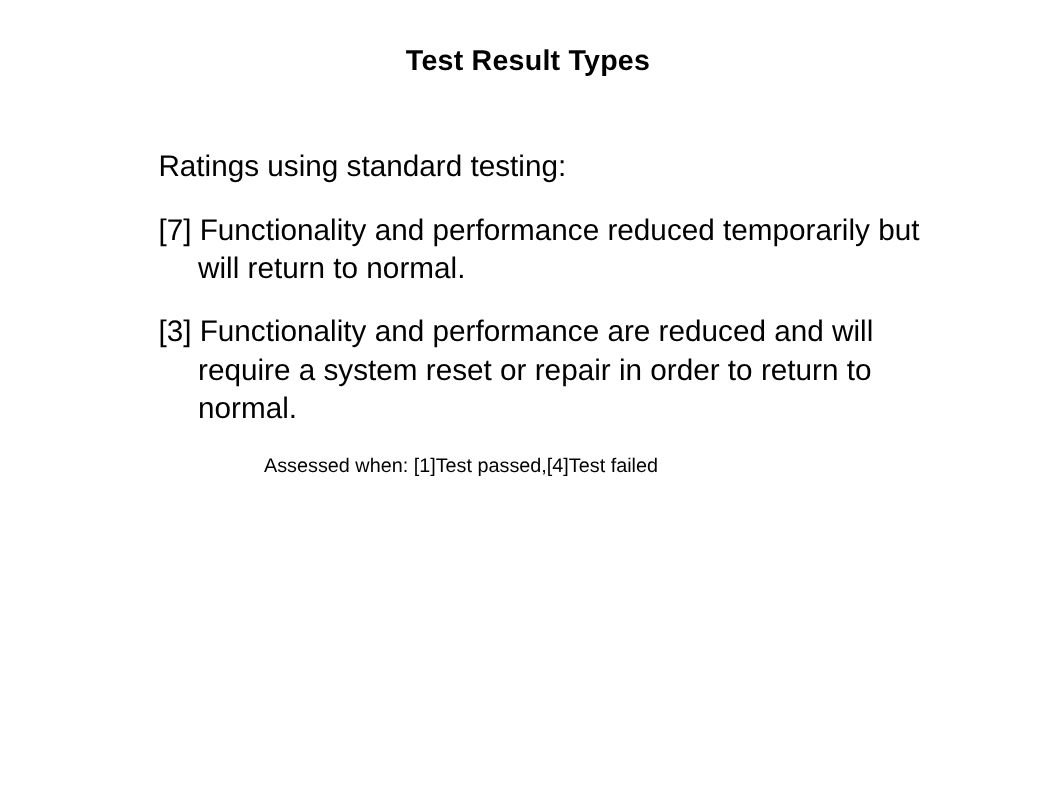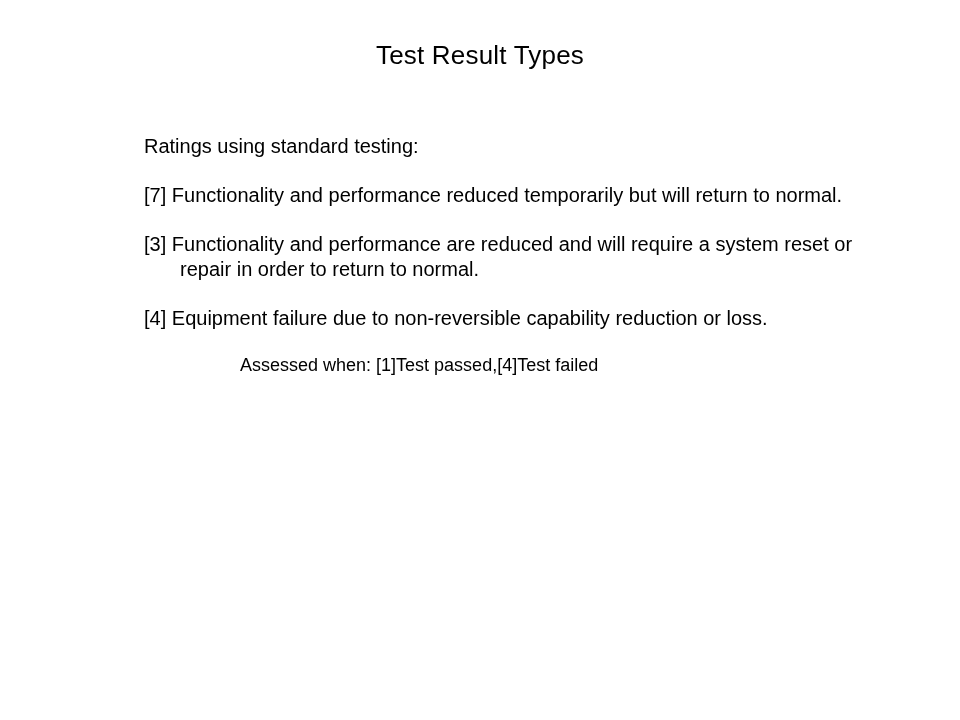--- a/index.html
+++ b/index.html
@@ -20,32 +20,32 @@
     height: 720px;
     box-sizing: border-box;
   }
   .slide-title {
     position: absolute;
     left: 0;
     top: 40px;
     width: 960px;
     text-align: center;
     font-size: 26px;
-    font-weight: normal;
+    font-weight: bold;
     letter-spacing: 0.2px;
     color: #000000;
   }
   .body-block {
     position: absolute;
     left: 144px;
     top: 134px;
     width: 720px;
   }
   .para {
-    font-size: 20px;
+    font-size: 27px;
     line-height: 1.29;
     color: #000000;
     margin: 0 0 23px 0;
     text-indent: 0;
   }
   .para.hang {
     padding-left: 36px;
     text-indent: -36px;
   }
   .para.last-group {
@@ -68,18 +68,17 @@
 <div class="slide">
 
   <div class="slide-title">Test Result Types</div>
 
   <div class="body-block">
 
     <p class="para">Ratings using standard testing:</p>
 
     <p class="para hang">[7] Functionality and performance reduced temporarily but will return to normal.</p>
     <p class="para hang">[3] Functionality and performance are reduced and will require a system reset or repair in order to return to normal.</p>
-    <p class="para hang last-group">[4] Equipment failure due to non-reversible capability reduction or loss.</p>
 
     <p class="note first">Assessed when: [1]Test passed,[4]Test failed</p>
 
   </div>
 </div>
 
 </body></html>

